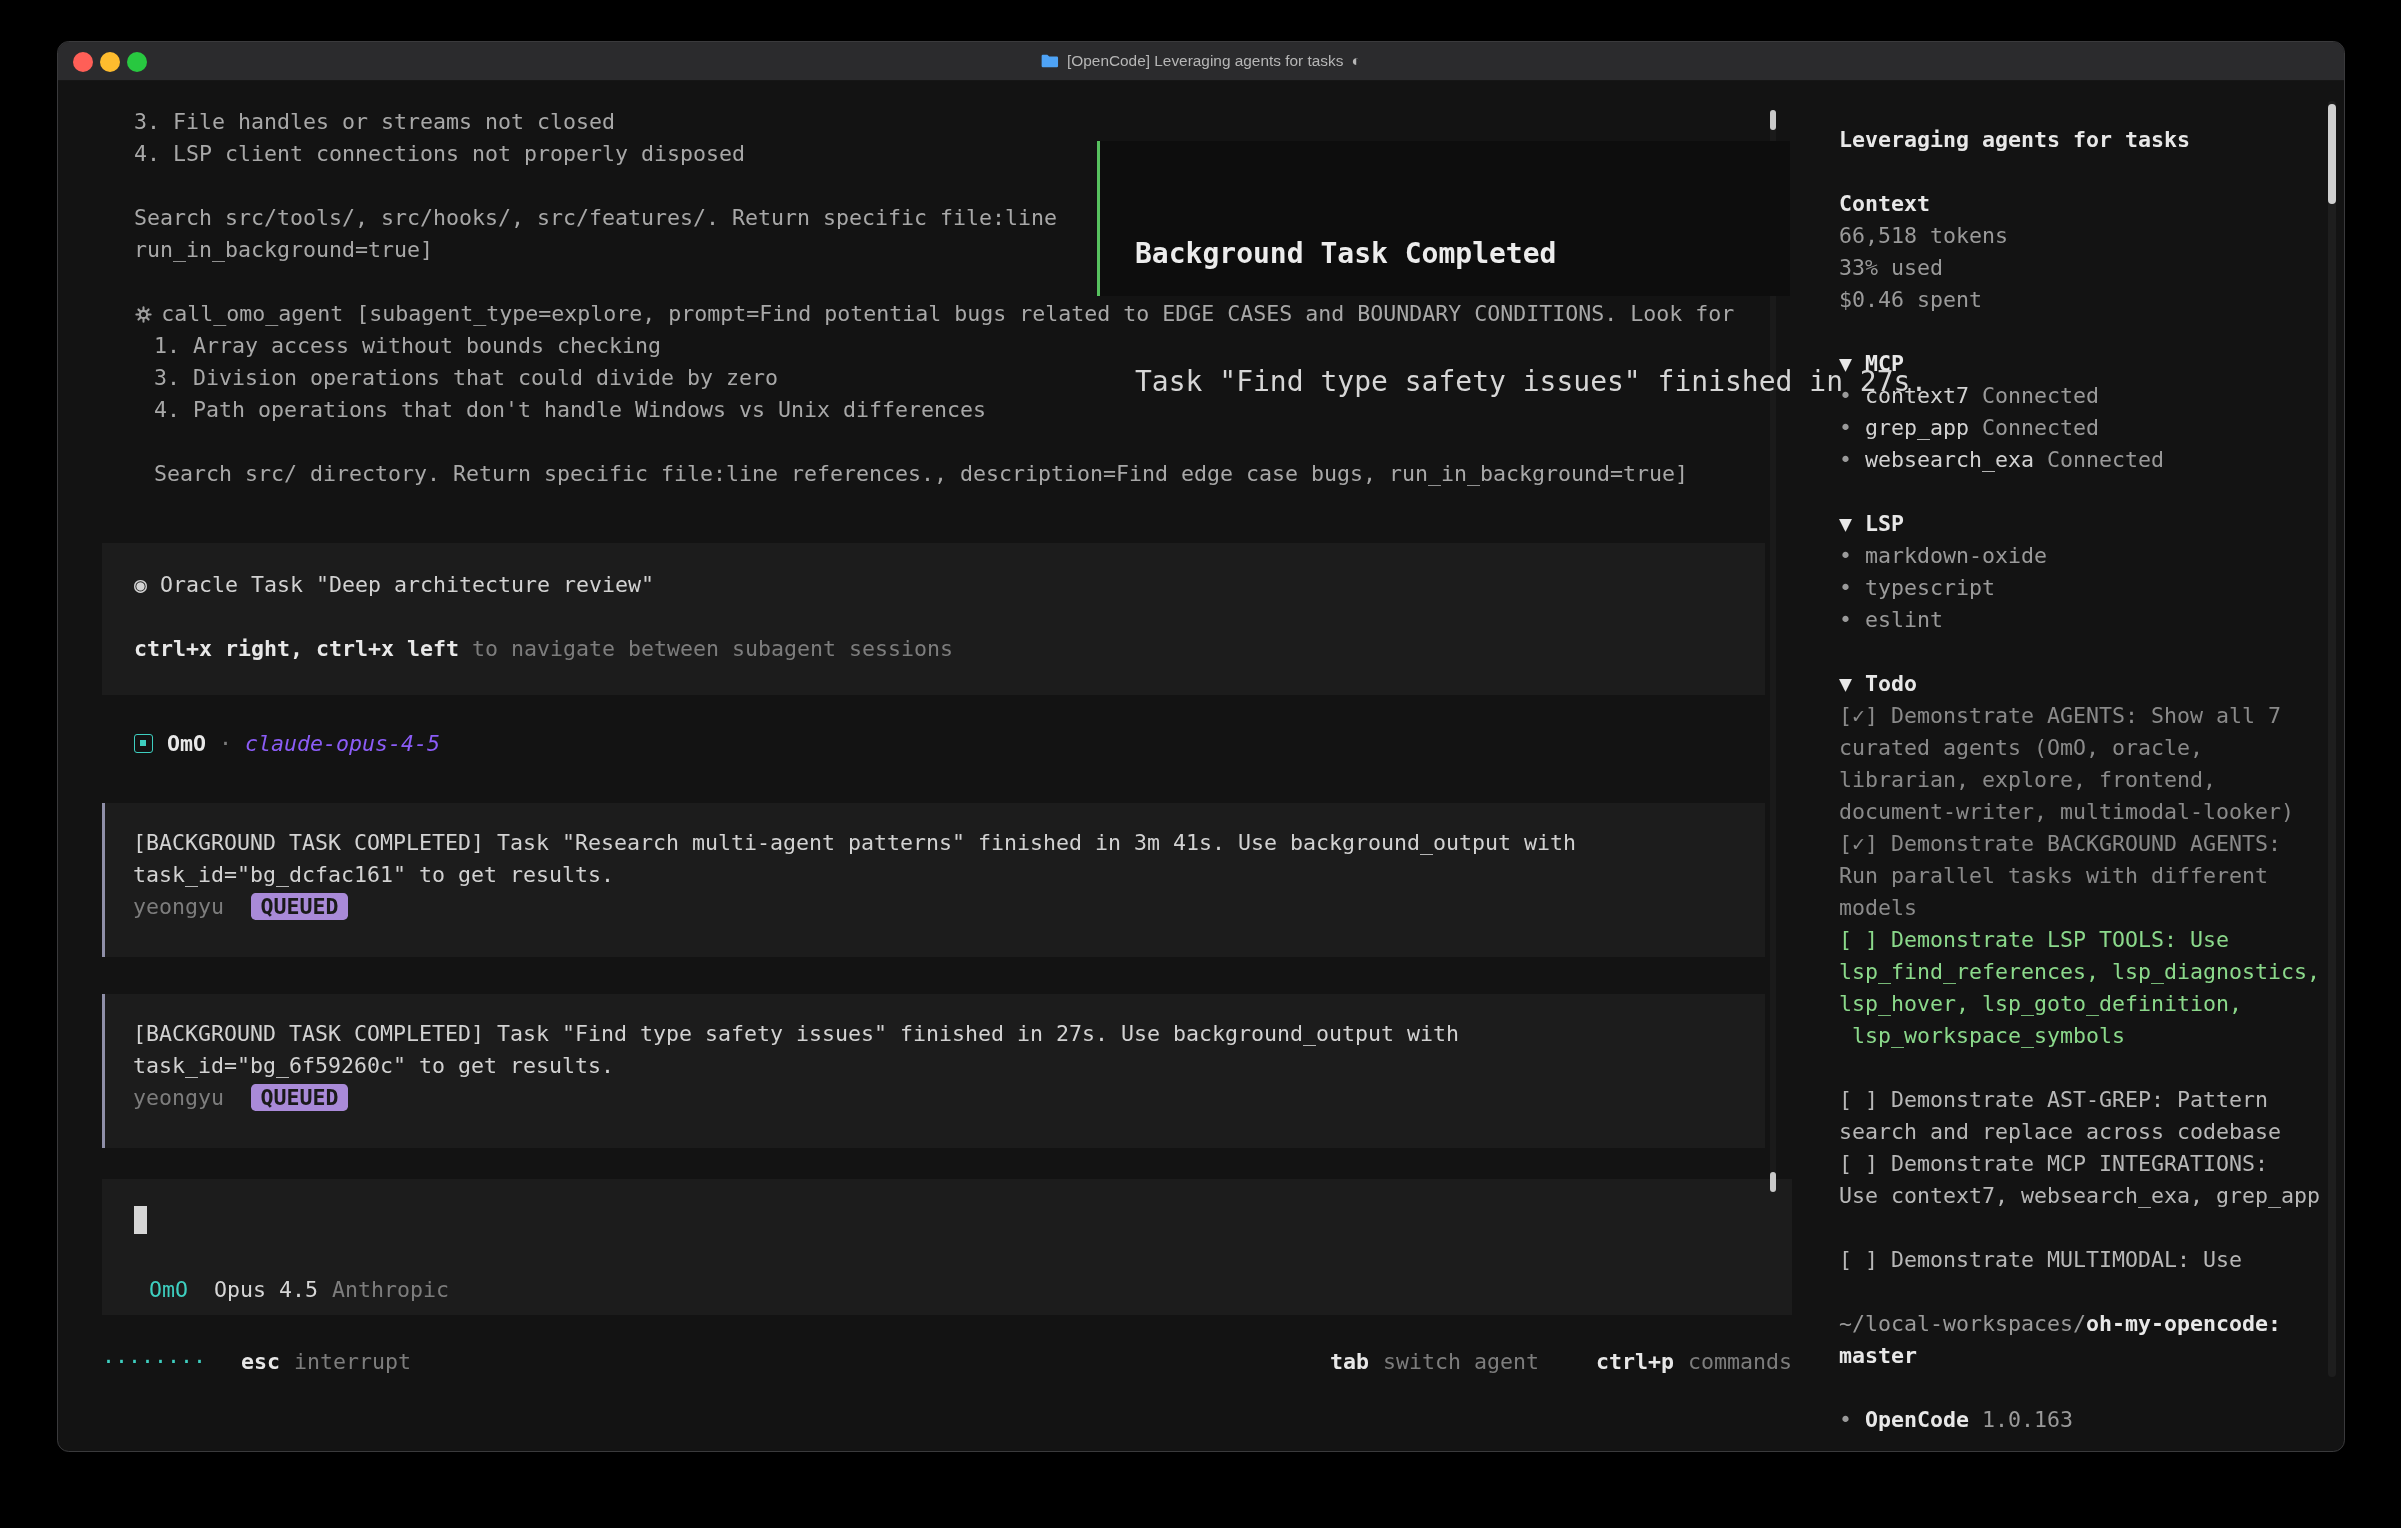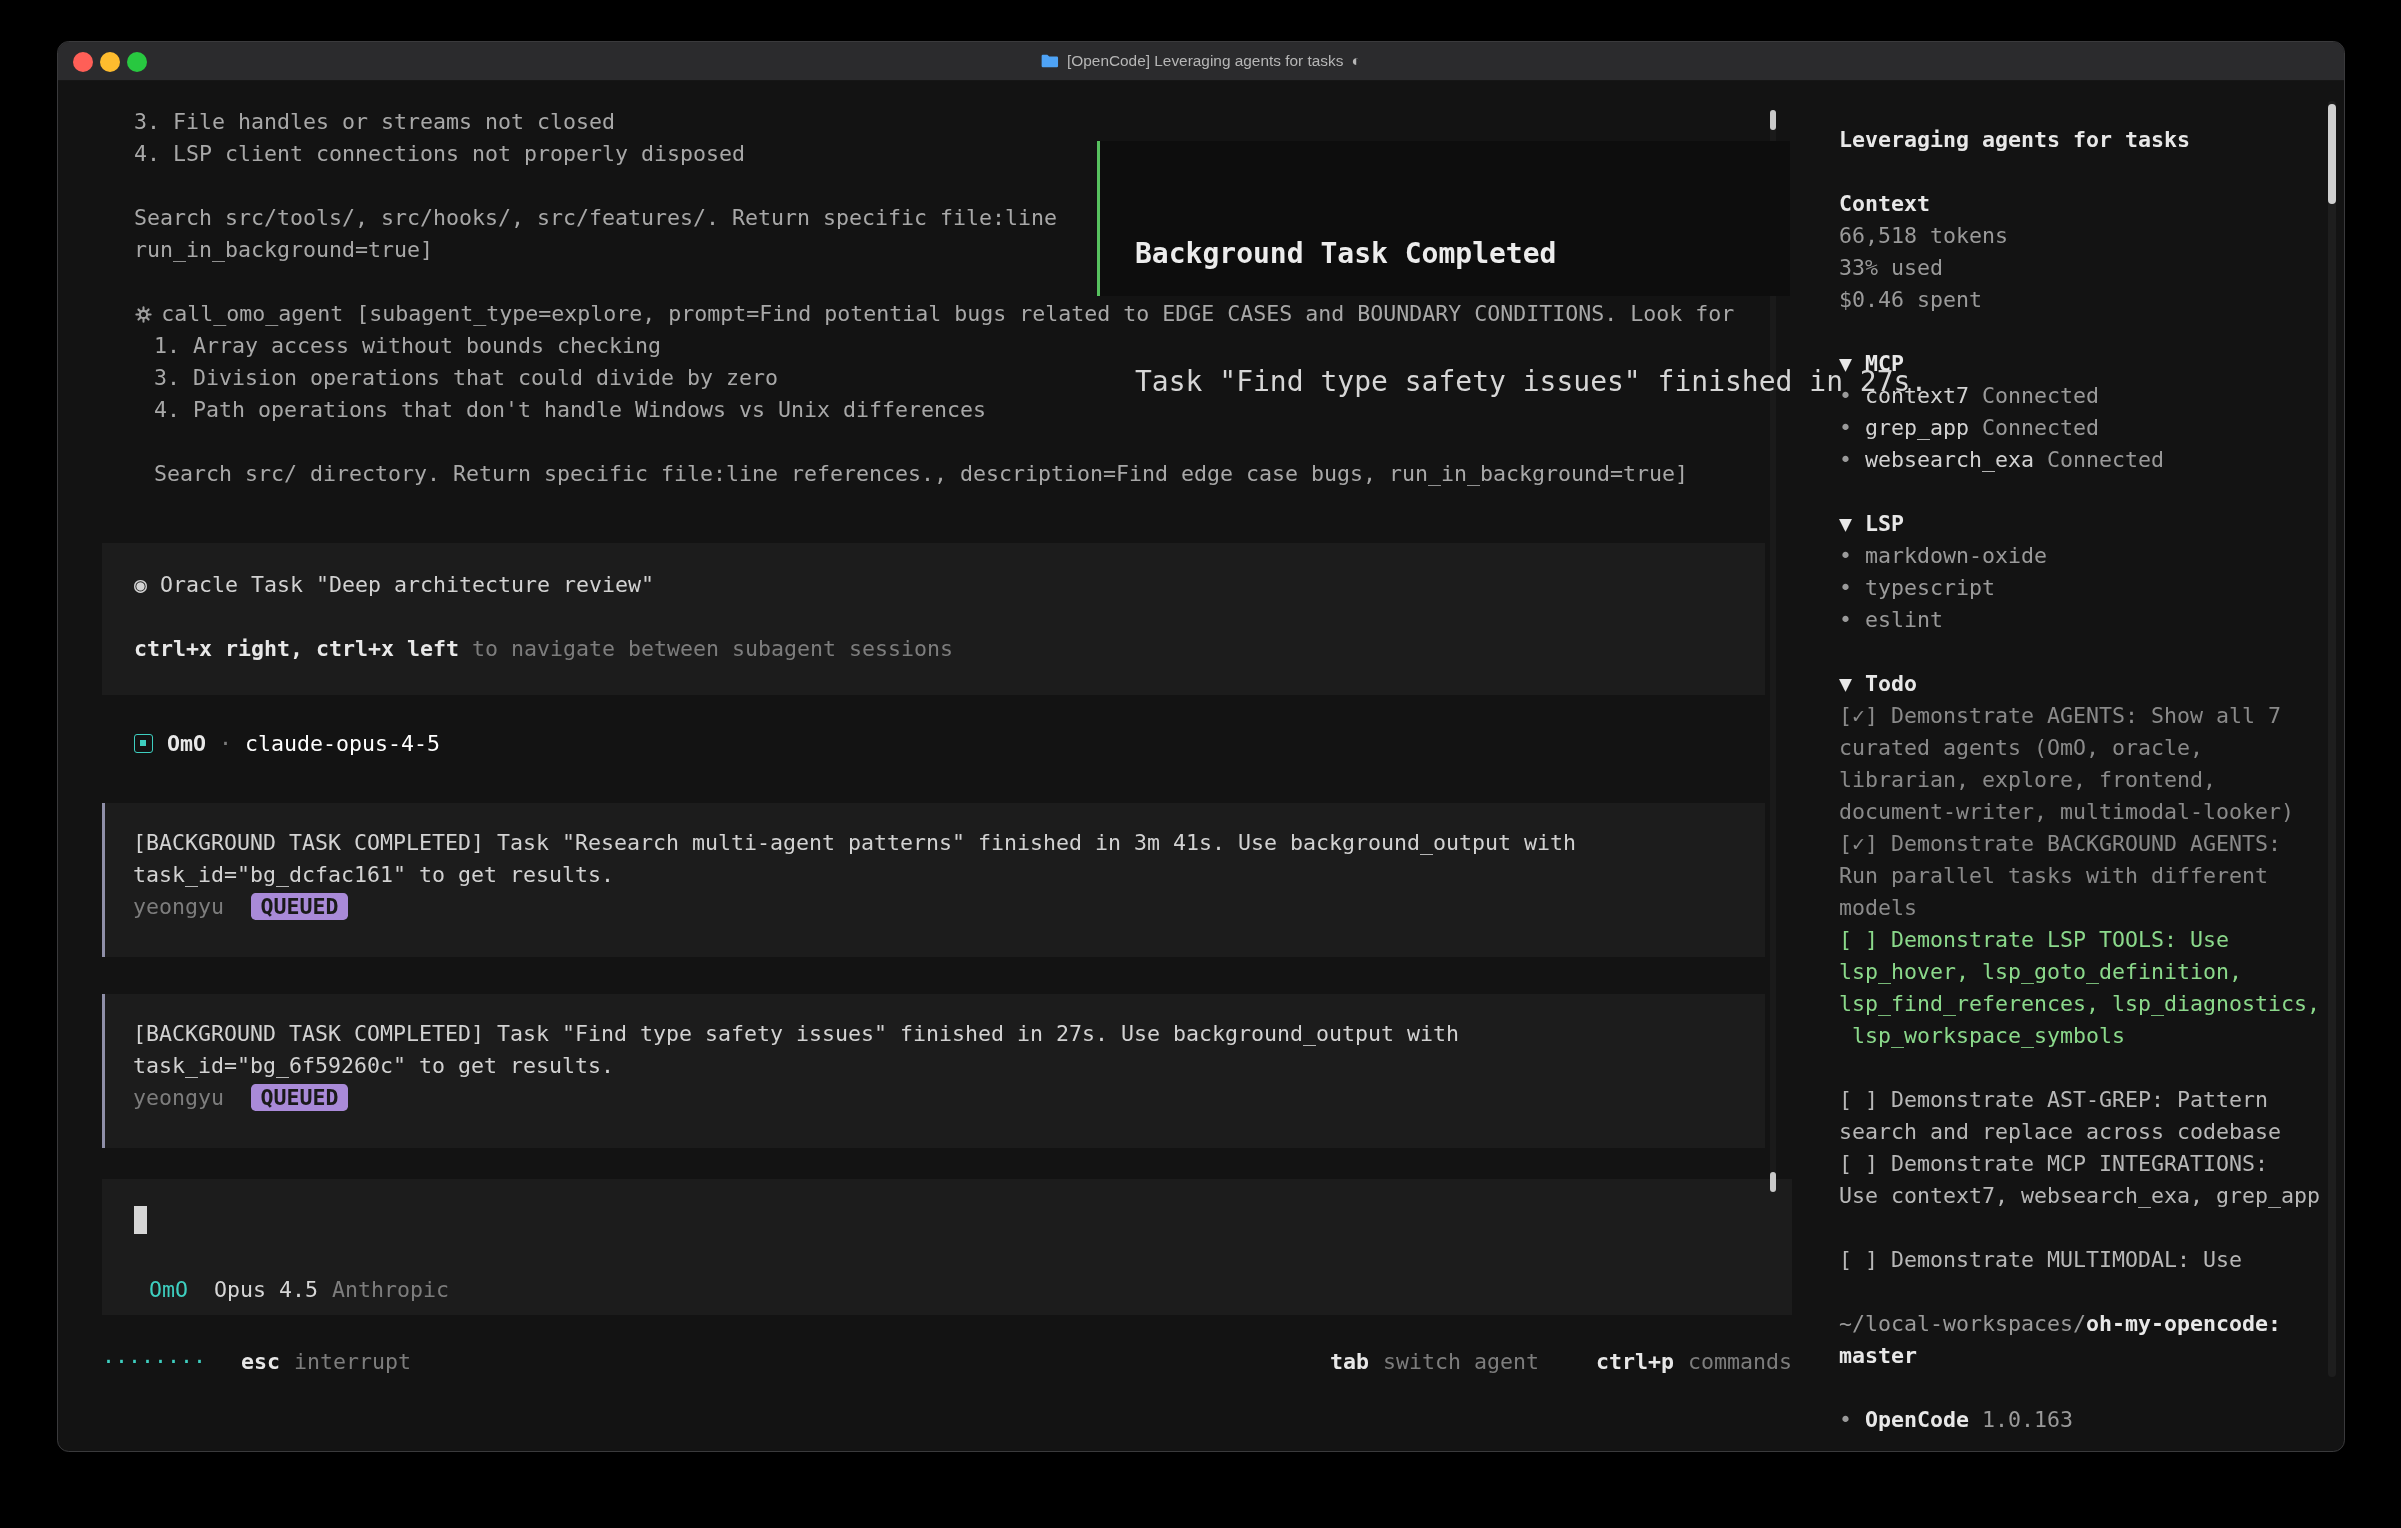--- a/index.html
+++ b/index.html
@@ -22,21 +22,21 @@
           padding-top:25px; font-size:21.6px; line-height:32px; overflow:hidden; }
   .line { height:32px; white-space:pre; padding-left:76px; color:#a8a8a8; }
   .line.indent { padding-left:96px; }
 
   .gear-svg { width:19px; height:19px; vertical-align:-3px; margin-right:8.3px; }
   .folder-svg { width:17.7px; height:14px; }
 
   .bright { color:#e8e8e8; font-weight:bold; }
   .dim { color:#7d7d7d; }
   .teal { color:#3ecfc0; }
-  .txt { color:#ffffff; }
+  .txt { color:#8b5cf6;font-style:italic; }
 
   .box { margin-left:44px; width:1663px; background:#1c1c1c; }
   .box .line { padding-left:32px; color:#d2d2d2; }
   .oracle { margin-top:53px; height:152px; padding-top:26px; }
   .task { height:154px; padding-top:23.6px; border-left:3.5px solid #8f8fa8; }
   .task .line { padding-left:28px; }
   .task1 { margin-top:43px; }
   .task2 { margin-top:37px; }
   .agent-line { margin-top:33px; }
 
@@ -193,22 +193,22 @@
       <div class="sb-line"></div>
       <div class="sb-line sb-h">▼ Todo</div>
       <div class="sb-line sb-done">[✓] Demonstrate AGENTS: Show all 7</div>
       <div class="sb-line sb-done">curated agents (OmO, oracle,</div>
       <div class="sb-line sb-done">librarian, explore, frontend,</div>
       <div class="sb-line sb-done">document-writer, multimodal-looker)</div>
       <div class="sb-line sb-done">[✓] Demonstrate BACKGROUND AGENTS:</div>
       <div class="sb-line sb-done">Run parallel tasks with different</div>
       <div class="sb-line sb-done">models</div>
       <div class="sb-line sb-active">[ ] Demonstrate LSP TOOLS: Use</div>
+      <div class="sb-line sb-active">lsp_find_references, lsp_diagnostics,</div>
       <div class="sb-line sb-active">lsp_hover, lsp_goto_definition,</div>
-      <div class="sb-line sb-active">lsp_find_references, lsp_diagnostics,</div>
       <div class="sb-line sb-active"> lsp_workspace_symbols</div>
       <div class="sb-line"></div>
       <div class="sb-line sb-pending">[ ] Demonstrate AST-GREP: Pattern</div>
       <div class="sb-line sb-pending">search and replace across codebase</div>
       <div class="sb-line sb-pending">[ ] Demonstrate MCP INTEGRATIONS:</div>
       <div class="sb-line sb-pending">Use context7, websearch_exa, grep_app</div>
       <div class="sb-line"></div>
       <div class="sb-line sb-pending">[ ] Demonstrate MULTIMODAL: Use</div>
       <div class="sb-line"></div>
       <div class="sb-line"><span class="sb-dim">~/local-workspaces/</span><span class="sb-h">oh-my-opencode:</span></div>

